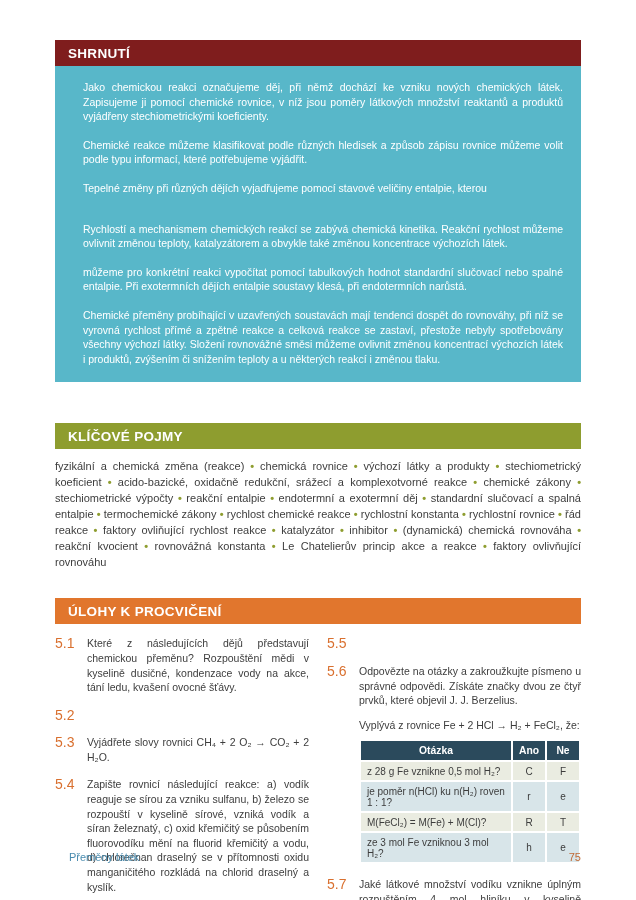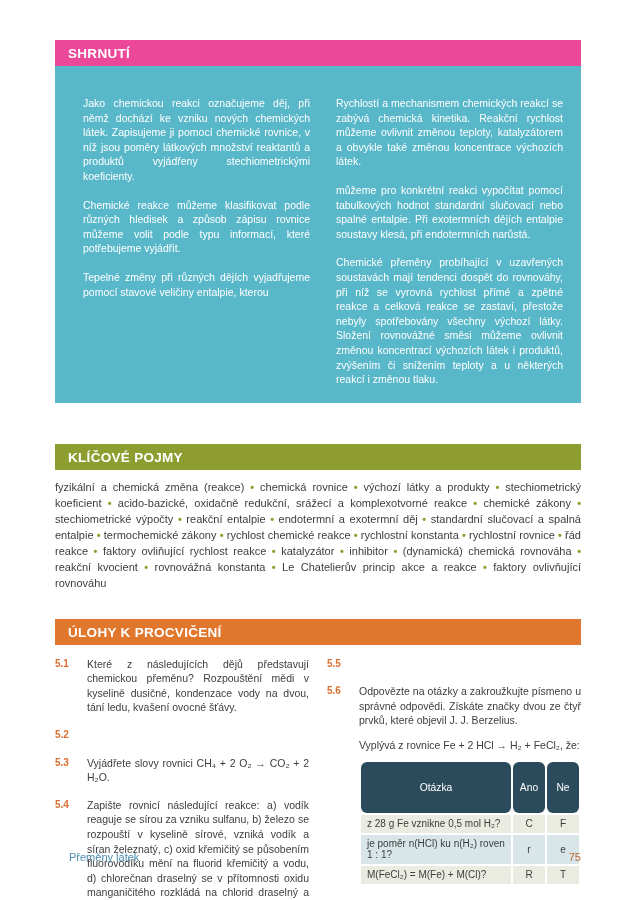--- a/index.html
+++ b/index.html
@@ -13,30 +13,31 @@
     overflow: hidden;
   }
   
   .bar {
     color: #ffffff;
     font-weight: bold;
     font-size: 13.5px;
     letter-spacing: 0.3px;
     padding: 6px 13px 5px 13px;
   }
-  .summary-bar  { background: #ec4899; }
+  .summary-bar  { background: #7f1d1d; }
   .keyterms-bar { background: #8e9d2f; }
   .tasks-bar    { background: #e1762d; }
 
   
   .summary-body {
     background: #58b7c9;
-    padding: 30px 18px 16px 28px;
+    padding: 14px 18px 16px 28px;
     display: flex;
     gap: 26px;
+    flex-direction: column;
   }
   .summary-col { flex: 1; }
   .summary-col p {
     color: #ffffff;
     font-size: 10.5px;
     line-height: 14.6px;
     text-align: justify;
     margin-bottom: 14px;
   }
   .summary-col p:last-child { margin-bottom: 0; }
@@ -50,45 +51,44 @@
     line-height: 16px;
     text-align: justify;
   }
   .keyterms-text .bullet { color: #8e9d2f; font-weight: bold; }
 
   
   .tasks { margin-top: 28px; }
   .tasks-cols { margin-top: 12px; display: flex; gap: 18px; }
   .tcol { flex: 1; }
   .task { display: grid; grid-template-columns: 25px 1fr; column-gap: 7px; margin-bottom: 13px; }
-  .tnum { color: #d9702f; font-weight: bold; font-size: 10px; line-height: 14.6px; }
+  .tnum { color: #d9702f; font-weight: normal; font-size: 14px; line-height: 14.6px; }
   .ttext, .tintro {
     color: #3d3d3d;
     font-size: 10.5px;
     line-height: 14.6px;
     text-align: justify;
   }
   .tintro { margin-top: 10px; text-align: left; }
 
   
   .qtable {
     width: 100%;
     margin-top: 7px;
     border-collapse: separate;
     border-spacing: 2px;
     font-size: 10px;
   }
   .qtable th {
     background: #2b4a5c;
     color: #ffffff;
-    font-weight: normal;
+    font-weight: bold;
     font-size: 10.3px;
-    padding: 20px 5px;
+    padding: 4px 5px;
     text-align: center;
-    border-radius: 6px;
   }
   .qtable td { padding: 3.5px 6px; color: #3d3d3d; }
   .qtable td.ans { text-align: center; width: 32px; }
   .qtable tbody tr:nth-child(odd) td  { background: #eaece1; }
   .qtable tbody tr:nth-child(even) td { background: #d8e5e9; }
 
   
   .footer {
     position: absolute;
     left: 69px; right: 55px; top: 851px;
@@ -131,21 +131,21 @@
 
   <section class="tasks">
     <div class="bar tasks-bar">
       <span>ÚLOHY K PROCVIČENÍ</span>
     </div>
     <div class="tasks-cols">
 
       <div class="tcol">
         <div class="task">
           <span class="tnum">5.1</span>
-          <div class="ttext">Které z následujících dějů představují chemickou přeměnu? Rozpouštění mědi v kyselině dusičné, kondenzace vody na dvou, tání ledu, kvašení ovocné šťávy.</div>
+          <div class="ttext">Které z následujících dějů představují chemickou přeměnu? Rozpouštění mědi v kyselině dusičné, kondenzace vody na akce, tání ledu, kvašení ovocné šťávy.</div>
         </div>
         <div class="task">
           <span class="tnum">5.2</span>
         </div>
         <div class="task">
           <span class="tnum">5.3</span>
           <div class="ttext">Vyjádřete slovy rovnici CH₄ + 2 O₂ → CO₂ + 2 H₂O.</div>
         </div>
         <div class="task">
           <span class="tnum">5.4</span>
@@ -179,20 +179,25 @@
                 <tr>
                   <td>je poměr n(HCl) ku n(H₂) roven 1 : 1?</td>
                   <td class="ans">r</td>
                   <td class="ans">e</td>
                 </tr>
                 <tr>
                   <td>M(FeCl₂) = M(Fe) + M(Cl)?</td>
                   <td class="ans">R</td>
                   <td class="ans">T</td>
                 </tr>
+                <tr>
+                  <td>ze 3 mol Fe vzniknou 3 mol H₂?</td>
+                  <td class="ans">h</td>
+                  <td class="ans">e</td>
+                </tr>
               </tbody>
             </table>
           </div>
         </div>
         <div class="task">
           <span class="tnum">5.7</span>
           <div class="ttext">Jaké látkové množství vodíku vznikne úplným rozpuštěním 4 mol hliníku v kyselině chlorovodíkové? Rovnici naleznete na str. 67.</div>
         </div>
       </div>
 

